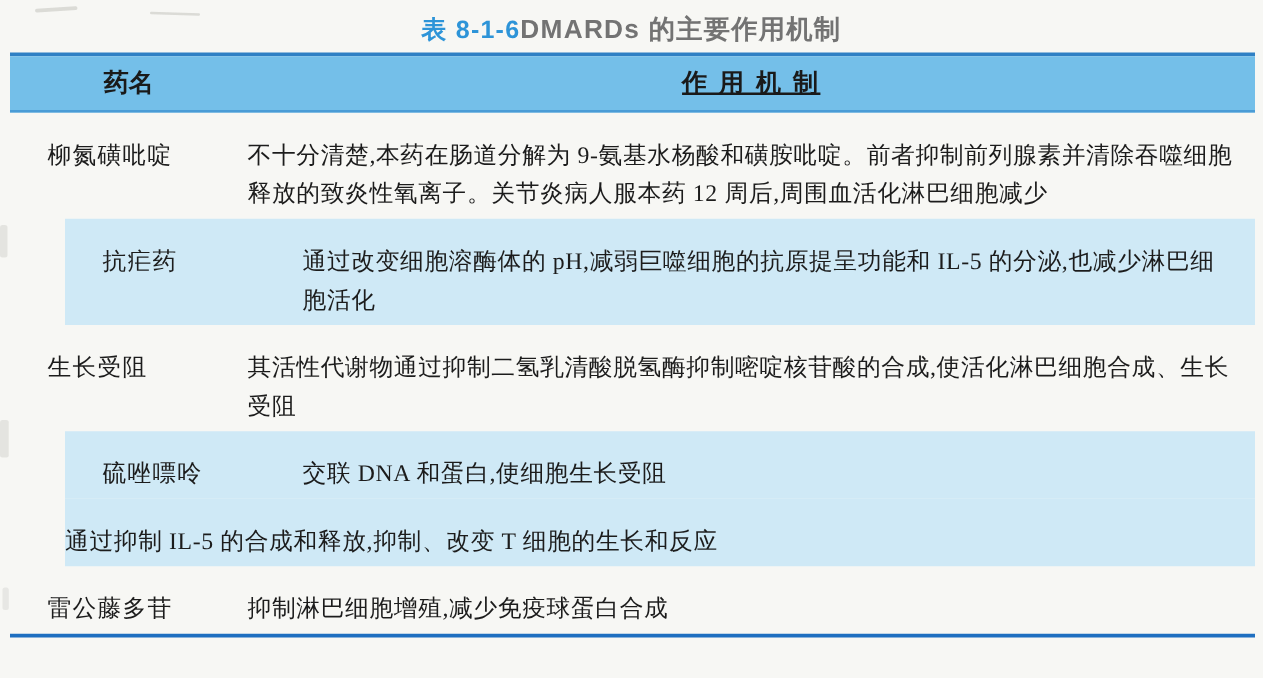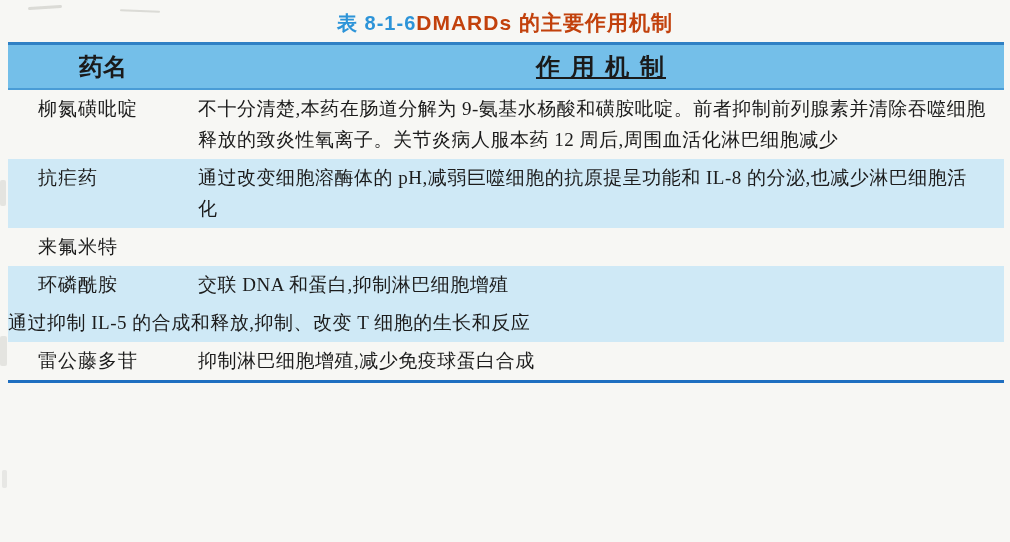--- a/index.html
+++ b/index.html
@@ -38,63 +38,64 @@
     align-items: baseline;
     font-family: "Liberation Sans", "DejaVu Sans", sans-serif;
     font-weight: bold;
   }
   .caption .table-number {
     color: #2d94d8;
     font-size: 20px;
     letter-spacing: 1px;
   }
   .caption .table-title {
-    color: #c2410c;
+    color: #737373;
     font-size: 21px;
     letter-spacing: 1px;
   }
 
   .table-wrap {
     position: absolute;
     left: 8px;
     top: 42px;
     width: 996px;
     border-top: 3px solid #2f80c4;
     border-bottom: 3px solid #1f6fc0;
   }
   .thead {
     display: flex;
     background: #74bfe9;
     border-bottom: 2px solid #4a9cd6;
     height: 43px;
     align-items: center;
     font-family: "Liberation Sans", "DejaVu Sans", sans-serif;
     font-weight: bold;
-    font-size: 24px;
+    font-size: 20px;
     color: #1a1a1a;
   }
   .thead .th-drug {
     width: 190px;
     text-align: center;
   }
   .thead .th-mech {
     flex: 1;
     text-align: center;
     letter-spacing: 2px;
     text-decoration: underline;
   }
   .row {
     display: flex;
     align-items: flex-start;
-    padding: 3px 0 4px 0;
+    padding: 19px 0 4px 0;
     font-size: 19px;
     line-height: 31px;
   }
   .row.alt {
     background: #cfe9f6;
+    margin-left: 44px;
   }
   .cell-drug {
     width: 160px;
     padding-left: 30px;
     flex: 0 0 auto;
     letter-spacing: 1px;
   }
   .cell-mech {
     flex: 1;
     padding-right: 18px;
@@ -122,32 +123,33 @@
     <div class="th-mech">作 用 机 制</div>
   </div>
 
   <div class="row">
     <div class="cell-drug">柳氮磺吡啶</div>
     <div class="cell-mech">不十分清楚,本药在肠道分解为 9-氨基水杨酸和磺胺吡啶。前者抑制前列腺素并清除吞噬细胞释放的致炎性氧离子。关节炎病人服本药 12 周后,周围血活化淋巴细胞减少</div>
   </div>
 
   <div class="row alt">
     <div class="cell-drug">抗疟药</div>
-    <div class="cell-mech">通过改变细胞溶酶体的 pH,减弱巨噬细胞的抗原提呈功能和 IL-8 的分泌,也减少淋巴细胞活化</div>
+    <div class="cell-mech">通过改变细胞溶酶体的 pH,减弱巨噬细胞的抗原提呈功能和 IL-5 的分泌,也减少淋巴细胞活化</div>
   </div>
 
 
 
   <div class="row">
-    <div class="cell-drug">来氟米特</div>
+    <div class="cell-drug">生长受阻</div>
+    <div class="cell-mech">其活性代谢物通过抑制二氢乳清酸脱氢酶抑制嘧啶核苷酸的合成,使活化淋巴细胞合成、生长受阻</div>
   </div>
 
   <div class="row alt">
-    <div class="cell-drug">环磷酰胺</div>
-    <div class="cell-mech">交联 DNA 和蛋白,抑制淋巴细胞增殖</div>
+    <div class="cell-drug">硫唑嘌呤</div>
+    <div class="cell-mech">交联 DNA 和蛋白,使细胞生长受阻</div>
   </div>
 
 
   <div class="row alt">
     <div class="cell-mech">通过抑制 IL-5 的合成和释放,抑制、改变 T 细胞的生长和反应</div>
   </div>
 
   <div class="row">
     <div class="cell-drug">雷公藤多苷</div>
     <div class="cell-mech">抑制淋巴细胞增殖,减少免疫球蛋白合成</div>

